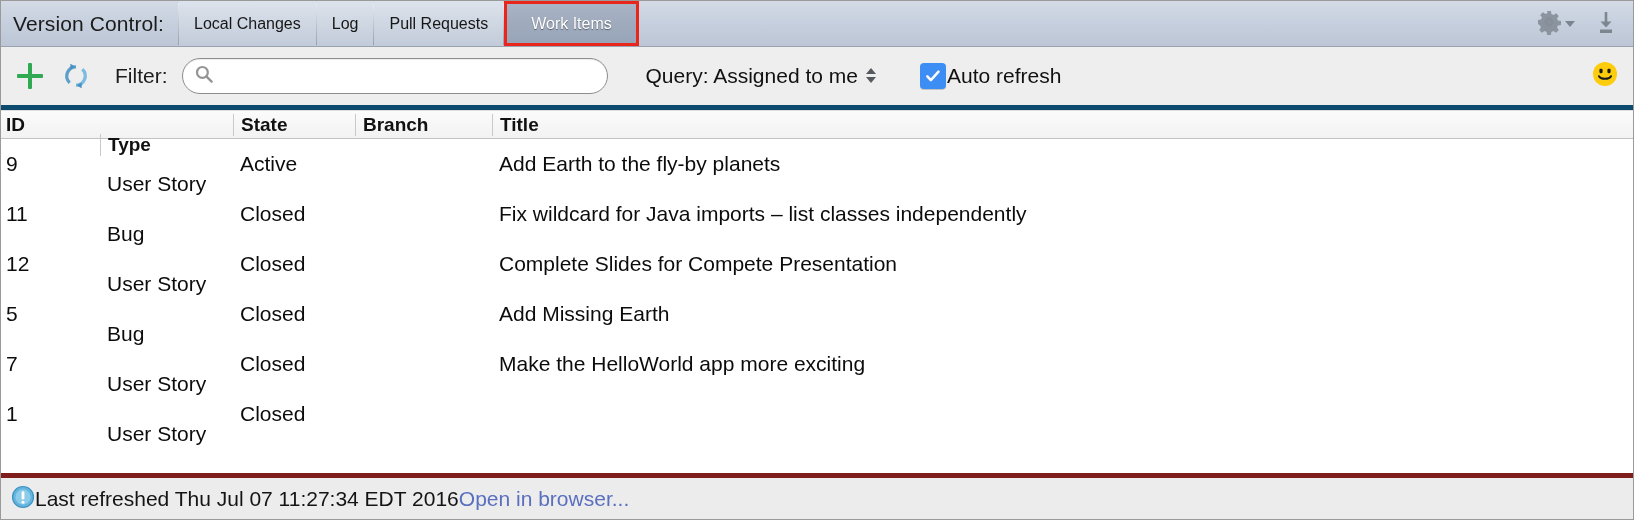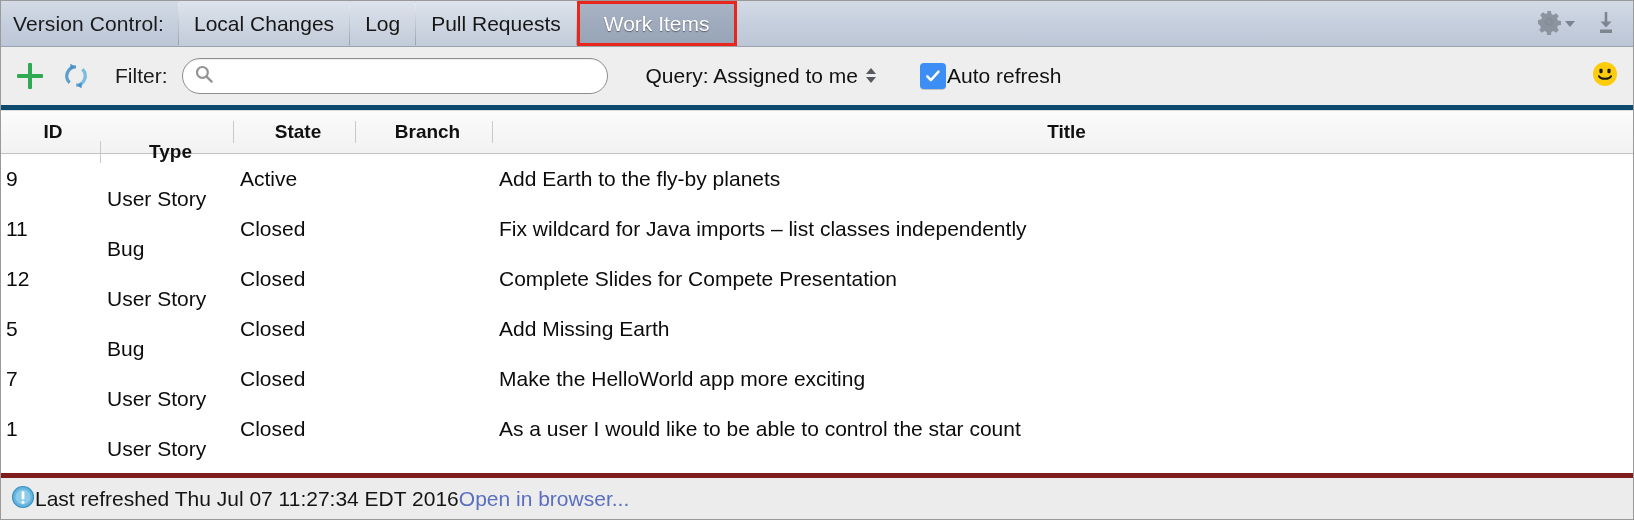--- a/index.html
+++ b/index.html
@@ -45,21 +45,21 @@
   }
   .tab-sep {
     width: 1px;
     background: linear-gradient(to bottom, rgba(255,255,255,.5), rgba(120,128,140,.55));
     margin: 2px 0 1px 0;
   }
   .tab {
     display: flex;
     align-items: center;
     padding: 0 15px;
-    font-size: 21px;
+    font-size: 16px;
     color: #171717;
     white-space: nowrap;
     background: linear-gradient(to bottom, #dde3ec 0%, #d0d8e3 45%, #c2cbd9 100%);
     box-sizing: border-box;
   }
   .tab.selected {
     background: linear-gradient(to bottom, #a8b3c4 0%, #9fabbd 50%, #98a5b8 100%);
     color: #ffffff;
     text-shadow: 0 1px 1px rgba(0,0,0,.45);
     border: 3px solid #e8261c;
@@ -193,28 +193,27 @@
 
   
   .table-area {
     position: relative;
     height: calc(520px - 2px - 46px - 63px - 46px);
     background: #ffffff;
     overflow: hidden;
   }
   .thead {
     position: relative;
-    height: 44px;
+    height: 29px;
     box-sizing: border-box;
     background: linear-gradient(to bottom, #fbfbfb 0%, #f2f2f2 100%);
     border-bottom: 1px solid #c2c2c2;
     border-top: 1px solid #dddddd;
     display: flex;
     align-items: center;
-    text-align: center;
   }
   .th {
     font-size: 19px;
     font-weight: bold;
     color: #111;
     box-sizing: border-box;
     padding-left: 7px;
     border-left: 1px solid #c9c9c9;
     height: 22px;
     line-height: 21px;
@@ -396,21 +395,20 @@
       <div class="td col-type">User Story</div>
       <div class="td col-state">Closed</div>
       <div class="td col-branch"></div>
       <div class="td col-title">Make the HelloWorld app more exciting</div>
     </div>
     <div class="row">
       <div class="td col-id">1</div>
       <div class="td col-type">User Story</div>
       <div class="td col-state">Closed</div>
       <div class="td col-branch"></div>
-      <div class="td col-title">As a user I would like to be able to control the star count</div>
     </div>
   </div>
 
   <div class="statusbar">
     <span>
       <svg width="24" height="24" viewBox="0 0 24 24" aria-hidden="true">
         <circle cx="12" cy="12" r="10.5" fill="#63b4de" stroke="#3f93c2" stroke-width="1.2"></circle>
         <circle cx="12" cy="12" r="7.6" fill="#8ccbea"></circle>
         <rect x="10.6" y="6.3" width="2.8" height="8.2" rx="1.3" fill="#ffffff"></rect>
         <circle cx="12" cy="17.2" r="1.5" fill="#ffffff"></circle>

